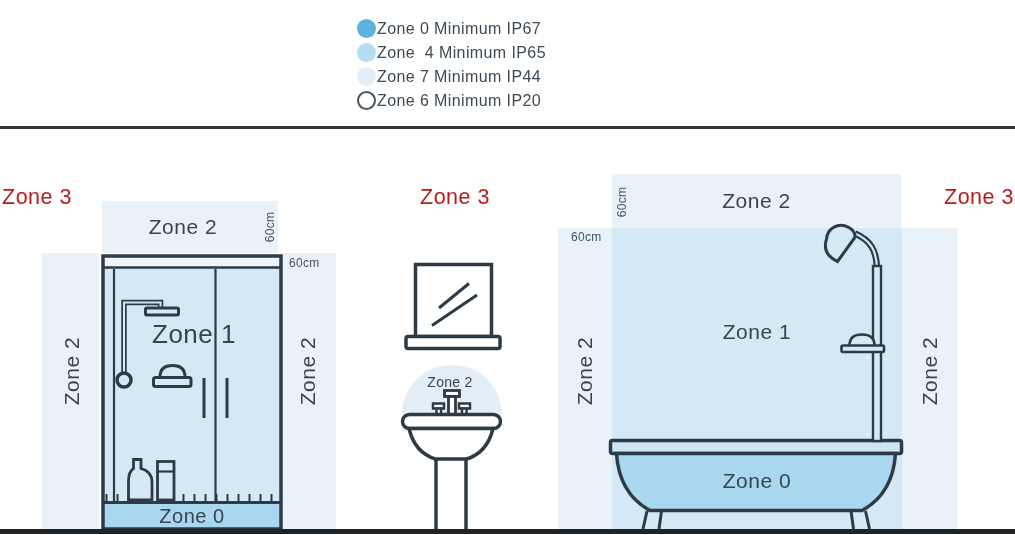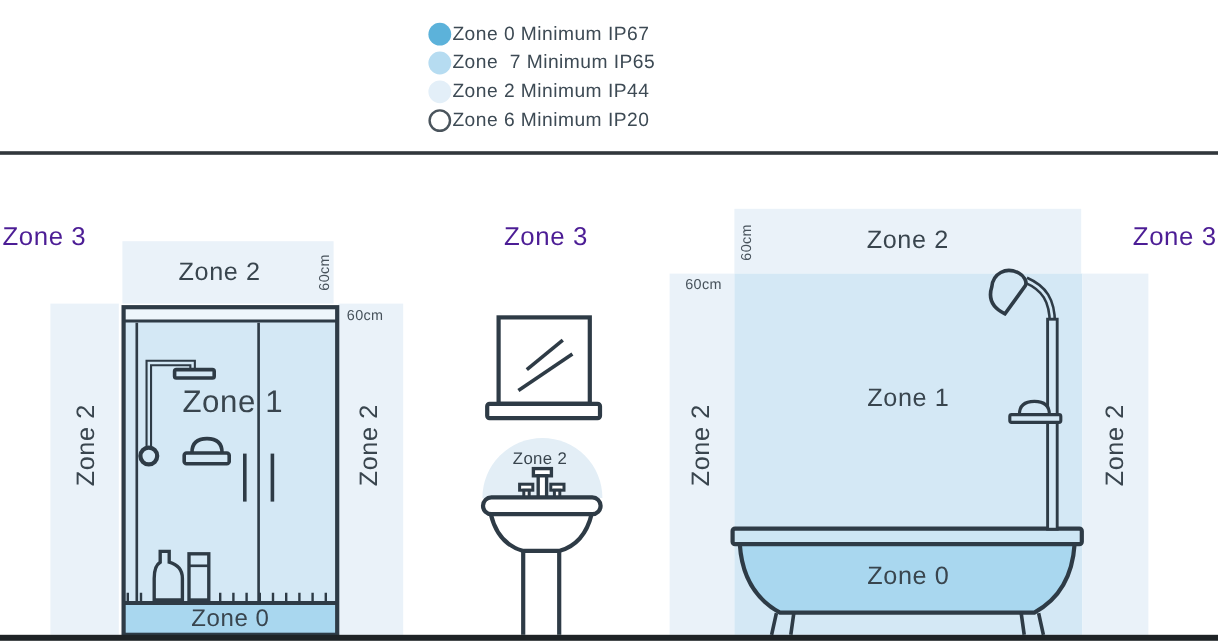--- a/index.html
+++ b/index.html
@@ -17,45 +17,45 @@
   .sw2{background:#e3eff8;}
   .sw3{background:#ffffff;border:2px solid #4a545c;}
   .legend-label{font-size:16px;letter-spacing:.4px;line-height:19px;margin-left:1px;white-space:pre;color:#3d4a54;}
   
   .divider{position:absolute;left:0;top:126px;width:1015px;height:3px;background:#31373c;}
   .floor{position:absolute;left:0;top:529px;width:1015px;height:5px;background:#1e2326;}
   
   .zone2-rect{position:absolute;background:#eaf2f9;}
   .zone1-rect{position:absolute;background:#d4e8f5;}
   
-  .z-label{position:absolute;font-size:21px;letter-spacing:.5px;color:#4c1d95;white-space:nowrap;}
+  .z-label{position:absolute;font-size:21px;letter-spacing:.5px;color:#b91c1c;white-space:nowrap;}
   .center-label{position:absolute;display:flex;align-items:center;justify-content:center;font-size:21px;letter-spacing:.5px;color:#39454e;white-space:nowrap;}
   .vlabel{position:absolute;display:flex;align-items:center;justify-content:center;transform:rotate(-90deg);font-size:21px;letter-spacing:.5px;color:#39454e;white-space:nowrap;}
   .dim{font-size:12px;letter-spacing:.3px;color:#47525b;}
   .big{font-size:26px;}
   .small-label{font-size:14px;letter-spacing:.3px;}
   svg{position:absolute;left:0;top:0;pointer-events:none;}
 </style>
 </head>
 <body>
 
 <div class="stage">
 
   <div class="legend">
     <div class="legend-row">
       <span class="swatch sw0"></span>
       <span class="legend-label">Zone 0 Minimum IP67</span>
     </div>
     <div class="legend-row">
       <span class="swatch sw1"></span>
-      <span class="legend-label">Zone  7 Minimum IP65</span>
+      <span class="legend-label">Zone  4 Minimum IP65</span>
     </div>
     <div class="legend-row">
       <span class="swatch sw2"></span>
-      <span class="legend-label">Zone 2 Minimum IP44</span>
+      <span class="legend-label">Zone 7 Minimum IP44</span>
     </div>
     <div class="legend-row">
       <span class="swatch sw3"></span>
       <span class="legend-label">Zone 6 Minimum IP20</span>
     </div>
   </div>
 
   <div class="divider"></div>
 
   <div class="zone2-rect" style="left:102px;top:201px;width:176px;height:52px;"></div>

